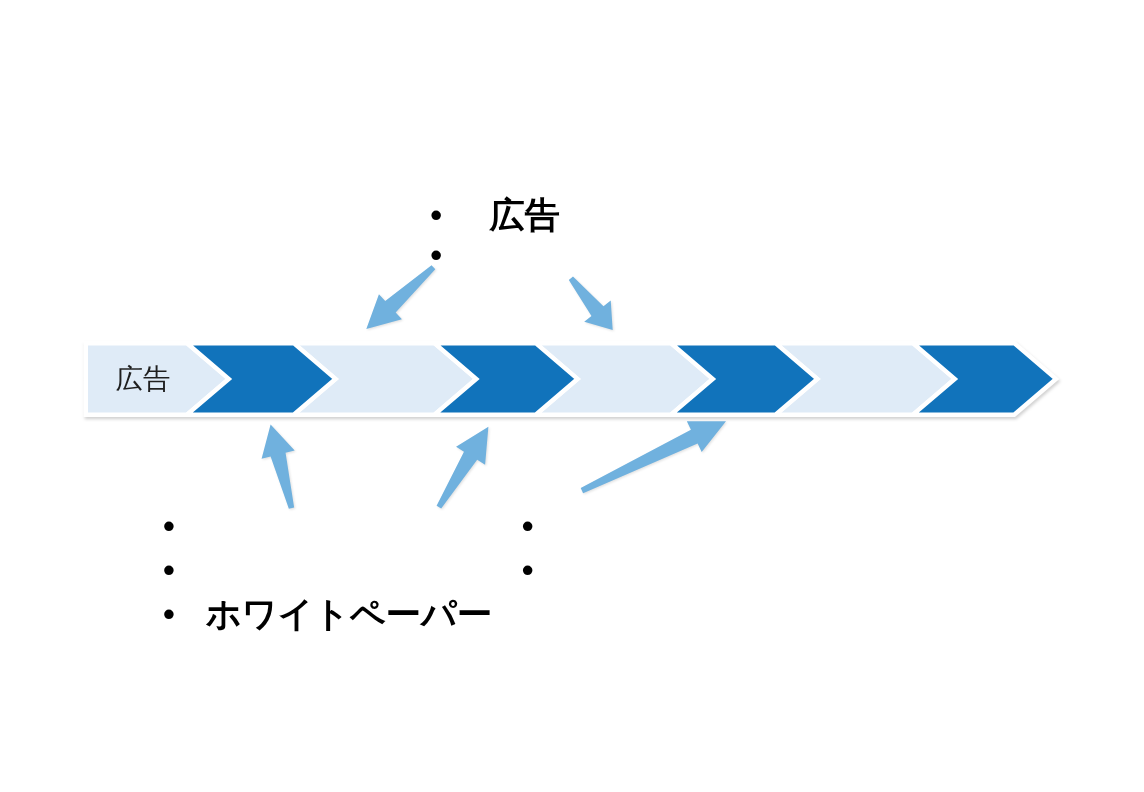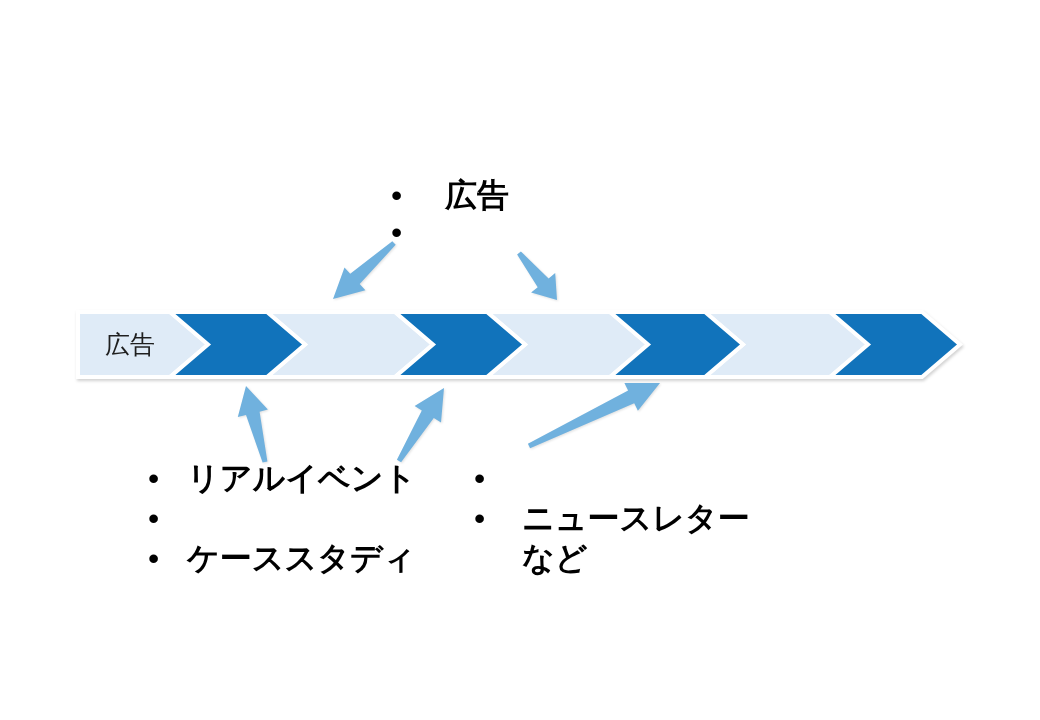--- a/index.html
+++ b/index.html
@@ -55,37 +55,31 @@
         <span class="bullet-text">広告</span>
       </div>
       <div class="bullet-row">
         <span class="bullet" style="width: 54px;">•</span>
       </div>
     </div>
 
   <div class="callout bottom-list" id="callout-bottom-left" style="left: 148px; top: 458px;">
       <div class="bullet-row">
         <span class="bullet" style="width: 39px;">•</span>
-        <span class="bullet-text">リアルイベント</span>
       </div>
       <div class="bullet-row">
         <span class="bullet" style="width: 39px;">•</span>
       </div>
       <div class="bullet-row">
         <span class="bullet" style="width: 39px;">•</span>
-        <span class="bullet-text">ケーススタディ</span>
+        <span class="bullet-text">ホワイトペーパー</span>
       </div>
     </div>
 
   <div class="callout bottom-list" id="callout-bottom-right" style="left: 474px; top: 458px;">
       <div class="bullet-row">
         <span class="bullet" style="width: 48px;">•</span>
       </div>
       <div class="bullet-row">
         <span class="bullet" style="width: 48px;">•</span>
-        <span class="bullet-text">ニュースレター</span>
-      </div>
-      <div class="bullet-row">
-        <span class="bullet" style="width: 48px;"></span>
-        <span class="bullet-text">など</span>
       </div>
     </div>
 </div>
 
 </body></html>

